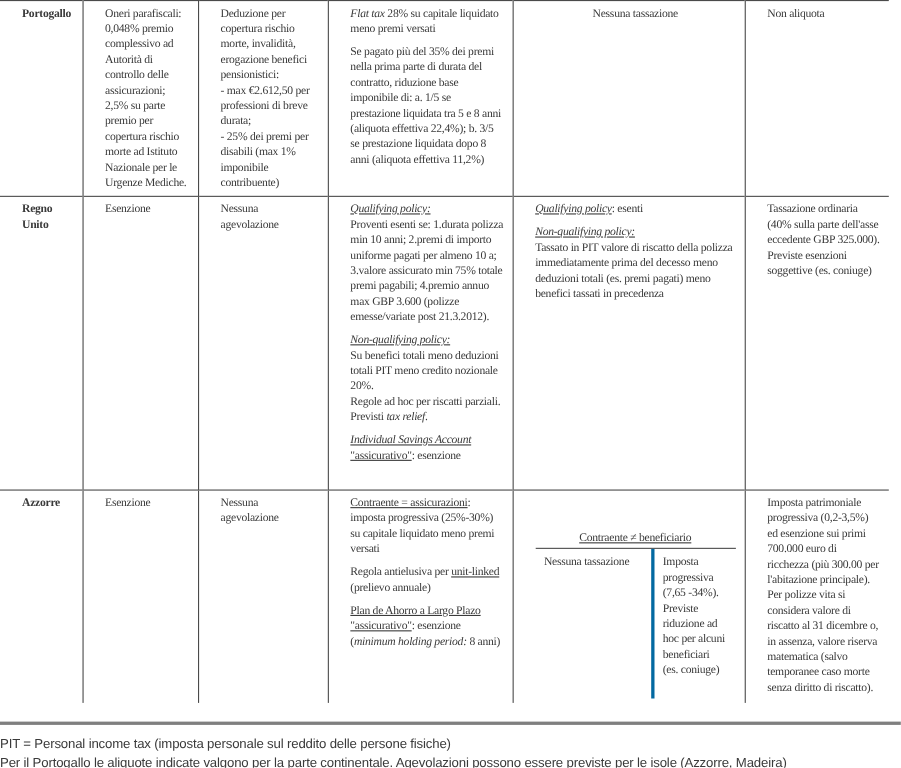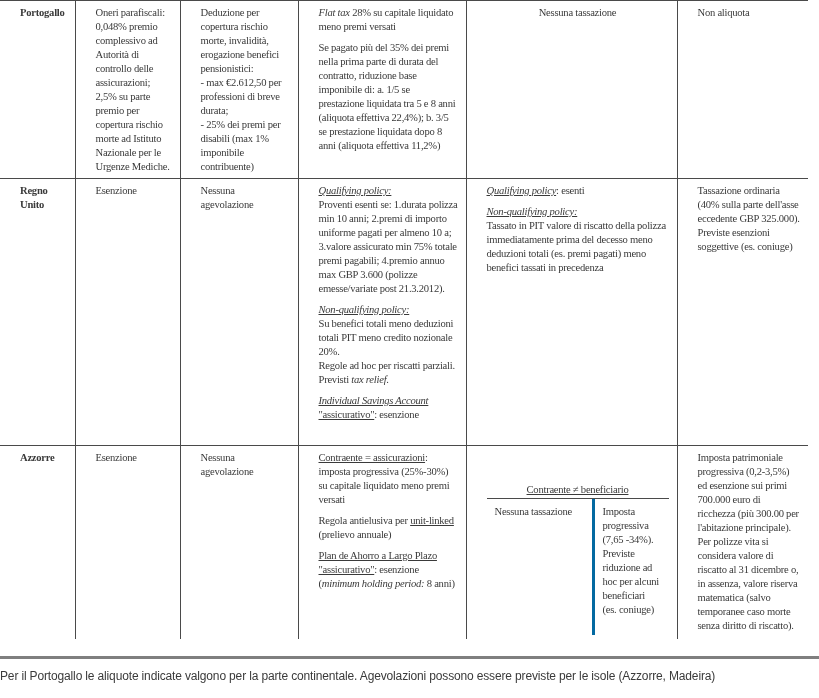--- a/index.html
+++ b/index.html
@@ -148,17 +148,18 @@
           <td>
             <p class="cellp"><span>Imposta patrimoniale progressiva (0,2-3,5%) ed esenzione sui primi 700.000 euro di ricchezza (più 300.00 per l'abitazione principale). Per polizze vita si considera valore di riscatto al 31 dicembre o, in assenza, valore riserva matematica (salvo temporanee caso morte senza diritto di riscatto).</span></p>
           </td>
         </tr>
       </tbody>
   </table>
 
   <hr class="footer-rule">
 
   <div class="footnotes">
+    <p>PIT = Personal income tax (imposta personale sul reddito delle persone fisiche)</p>
     <p>Per il Portogallo le aliquote indicate valgono per la parte continentale. Agevolazioni possono essere previste per le isole (Azzorre, Madeira)</p>
 
   </div>
 
 </div>
 
 </body></html>

